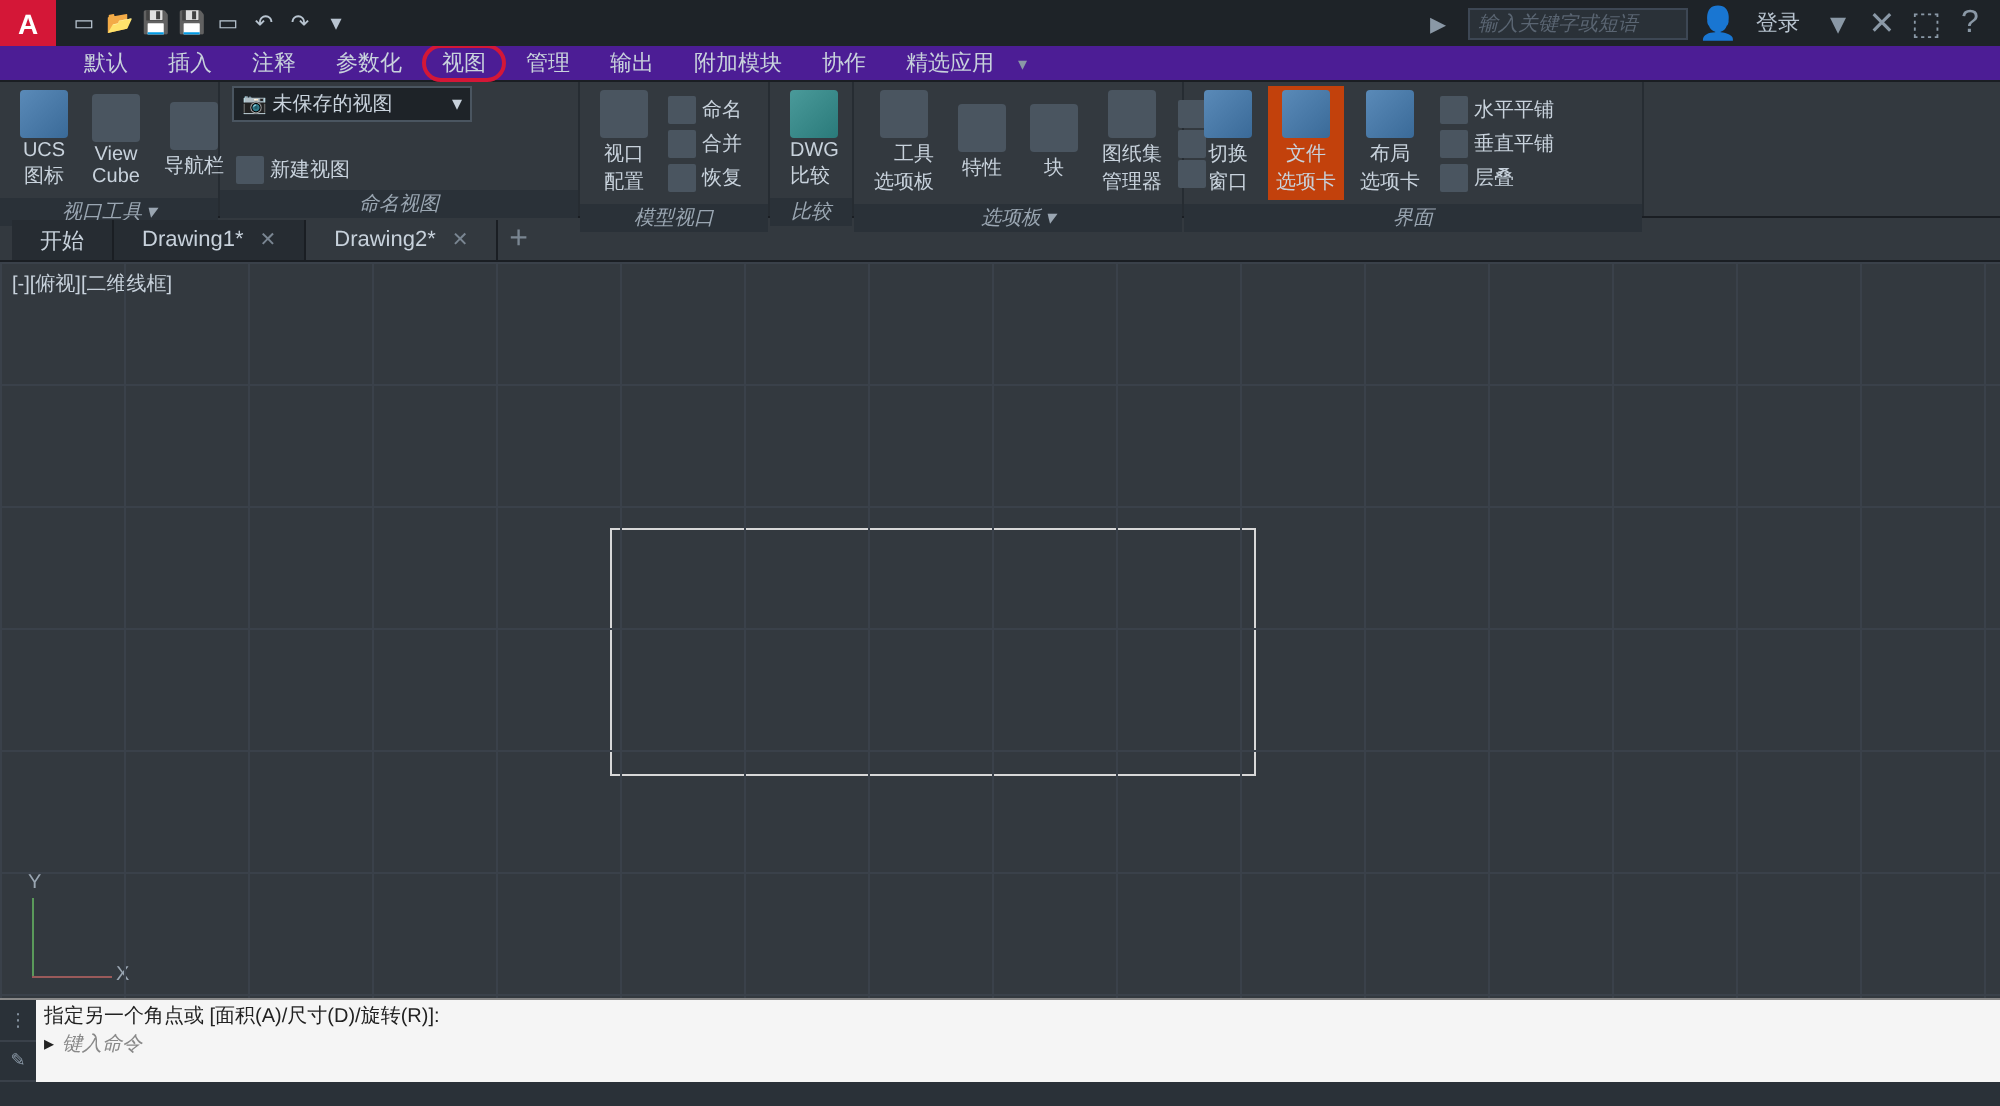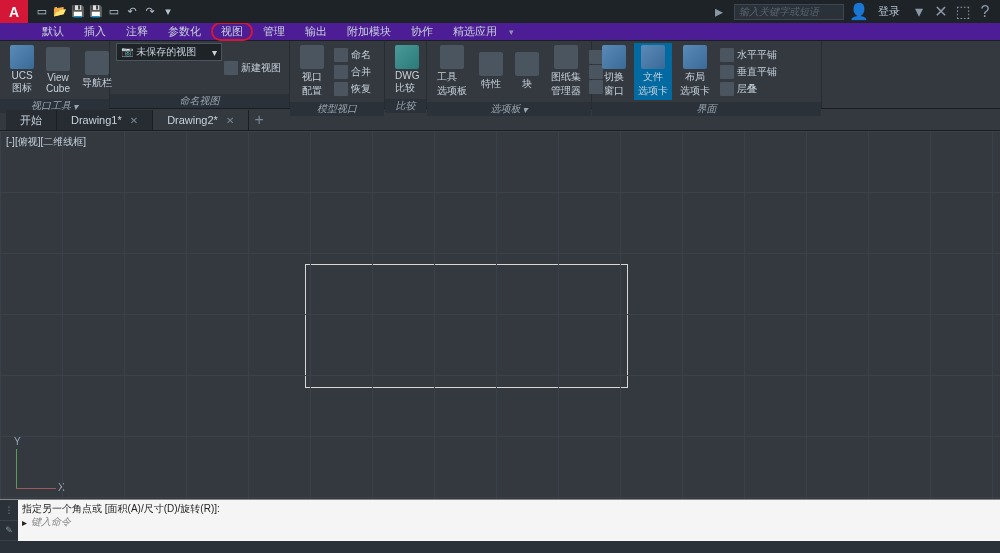--- a/index.html
+++ b/index.html
@@ -27,21 +27,21 @@
 .big-btn { display: flex; flex-direction: column; align-items: center; justify-content: center; gap: 1px; padding: 2px 4px; cursor: pointer; }
 .big-btn-icon { width: 24px; height: 24px; background: #4a5560; border-radius: 2px; }
 .big-btn-icon.blue { background: linear-gradient(135deg, #5a8ab8, #3a6a98); }
 .big-btn-icon.teal { background: linear-gradient(135deg, #4a9a9a, #2a7a7a); }
 .big-btn-label { color: #c8d2dc; font-size: 10px; white-space: nowrap; }
 .vstack { display: flex; flex-direction: column; gap: 1px; }
 .small-row { display: flex; align-items: center; gap: 3px; padding: 1px 2px; cursor: pointer; }
 .small-icon { width: 14px; height: 14px; background: #4a5560; border-radius: 1px; }
 .small-label { color: #c8d2dc; font-size: 10px; white-space: nowrap; text-align: center; }
 .combo { background: #1e2328; border: 1px solid #4a5560; color: #c8d2dc; font-size: 10px; height: 18px; padding: 0 4px; display: flex; align-items: center; justify-content: space-between; width: 120px; }
-.ribbon-highlight { background: #0369a1; }
+.ribbon-highlight { background: #c2410c; }
 
 .doctabs { height: 22px; background: #33393f; display: flex; align-items: end; padding-left: 6px; gap: 0; border-bottom: 1px solid #1a1e23; }
 .doctab { height: 20px; padding: 0 14px; color: #c8d2dc; font-size: 11px; display: flex; align-items: center; gap: 8px; background: #262c32; border-right: 1px solid #1a1e23; cursor: pointer; }
 .doctab.active { background: #33393f; }
 .doctab .close { color: #7a8692; font-size: 10px; }
 .doctab-add { width: 20px; height: 20px; display: flex; align-items: center; justify-content: center; color: #7a8692; cursor: pointer; }
 
 .canvas { position: relative; height: 368px; background: #33393f; overflow: hidden; }
 .grid-line-v { position: absolute; top: 0; bottom: 0; width: 1px; background: #3a414a; }
 .grid-line-h { position: absolute; left: 0; right: 0; height: 1px; background: #3a414a; }
@@ -122,21 +122,21 @@
           <span class="big-btn-label">导航栏</span>
         </div>
     </div>
     <div class="panel-label">
         <span>视口工具</span> 
         <span>▾</span>
       </div>
   </div>
 
   <div class="ribbon-panel" style="width:180px">
-    <div class="panel-body" style="flex-direction:row;align-items:stretch;gap:0">
+    <div class="panel-body" style="flex-direction:column;align-items:stretch;gap:16px">
       <div class="combo">
           <span>📷 <span>未保存的视图</span></span>
           <span>▾</span>
         </div>
       <div class="small-row">
           <div class="small-icon"></div>
           <span class="small-label">新建视图</span>
         </div>
     </div>
     <div class="panel-label">命名视图</div>
@@ -175,21 +175,21 @@
 比较</span>
         </div>
       </div>
     <div class="panel-label">比较</div>
   </div>
 
   <div class="ribbon-panel" style="width:165px">
     <div class="panel-body">
       <div class="big-btn">
           <div class="big-btn-icon"></div>
-          <span class="big-btn-label" style="white-space:pre;text-align:left">工具
+          <span class="big-btn-label" style="white-space:pre;text-align:right">工具
 选项板</span>
         </div>
       <div class="big-btn">
           <div class="big-btn-icon"></div>
           <span class="big-btn-label">特性</span>
         </div>
       <div class="big-btn">
           <div class="big-btn-icon"></div>
           <span class="big-btn-label">块</span>
         </div>

